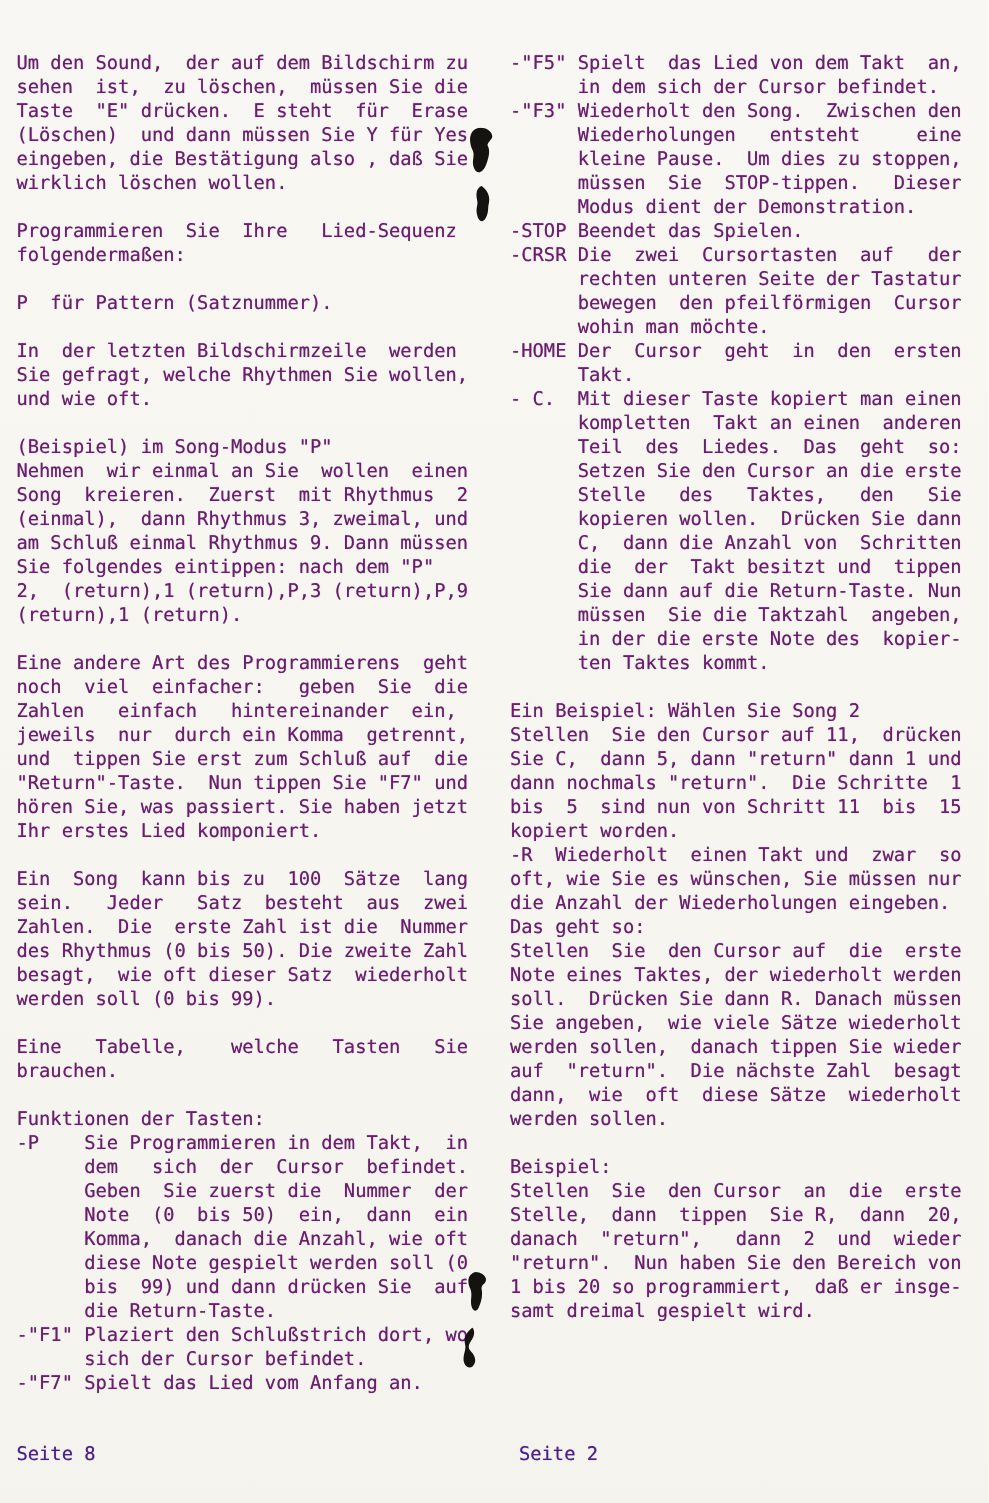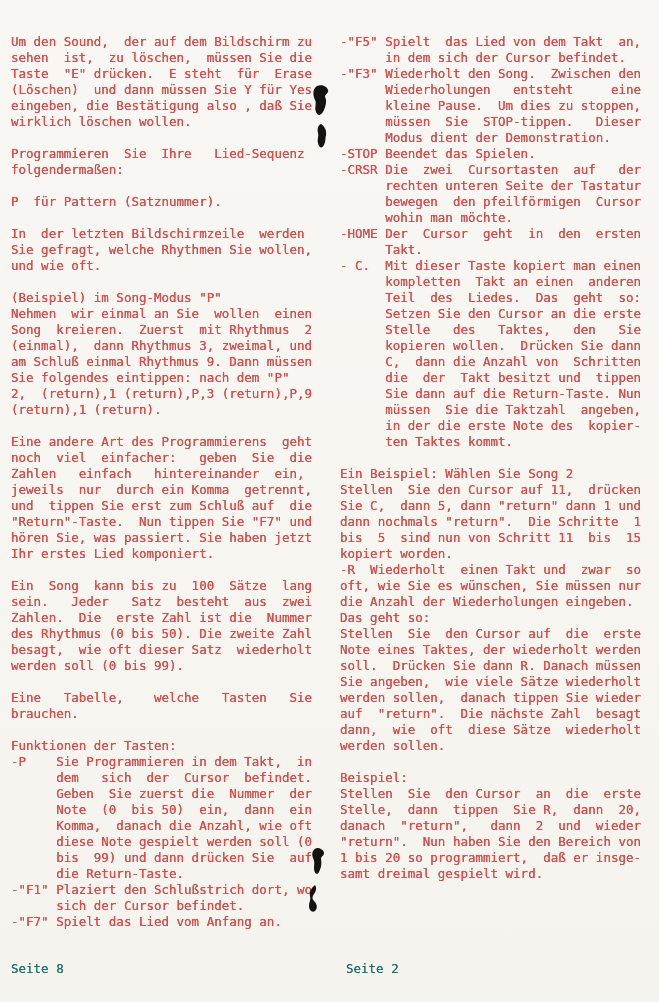--- a/index.html
+++ b/index.html
@@ -10,34 +10,34 @@
     font-family: "DejaVu Sans Mono", "Liberation Mono", monospace;
     overflow: hidden;
   }
   .page { position: absolute; inset: 0; }
   .col {
     position: absolute;
     top: 21px;
     font-size: 12.5px;
     line-height: 16px;
     white-space: pre;
-    color: #ef4444;
+    color: #701a75;
     text-shadow: 0 0 0.5px rgba(25, 23, 20, 0.6);
     letter-spacing: 0px;
     font-variant-ligatures: none;
   }
   .col-left  { left: 11px;  }
   .col-right { left: 340px; }
   .footer {
     position: absolute;
     top: 961px;
     font-size: 12.5px;
     line-height: 16px;
     white-space: pre;
-    color: #0f766e;
+    color: #4c1d95;
     text-shadow: 0 0 0.5px rgba(25, 23, 20, 0.6);
   }
   .footer-left  { left: 11px;  }
   .footer-right { left: 346px; }
   .smudge { position: absolute; }
   .smudge svg { display: block; }
 </style>
 </head>
 <body>
 

